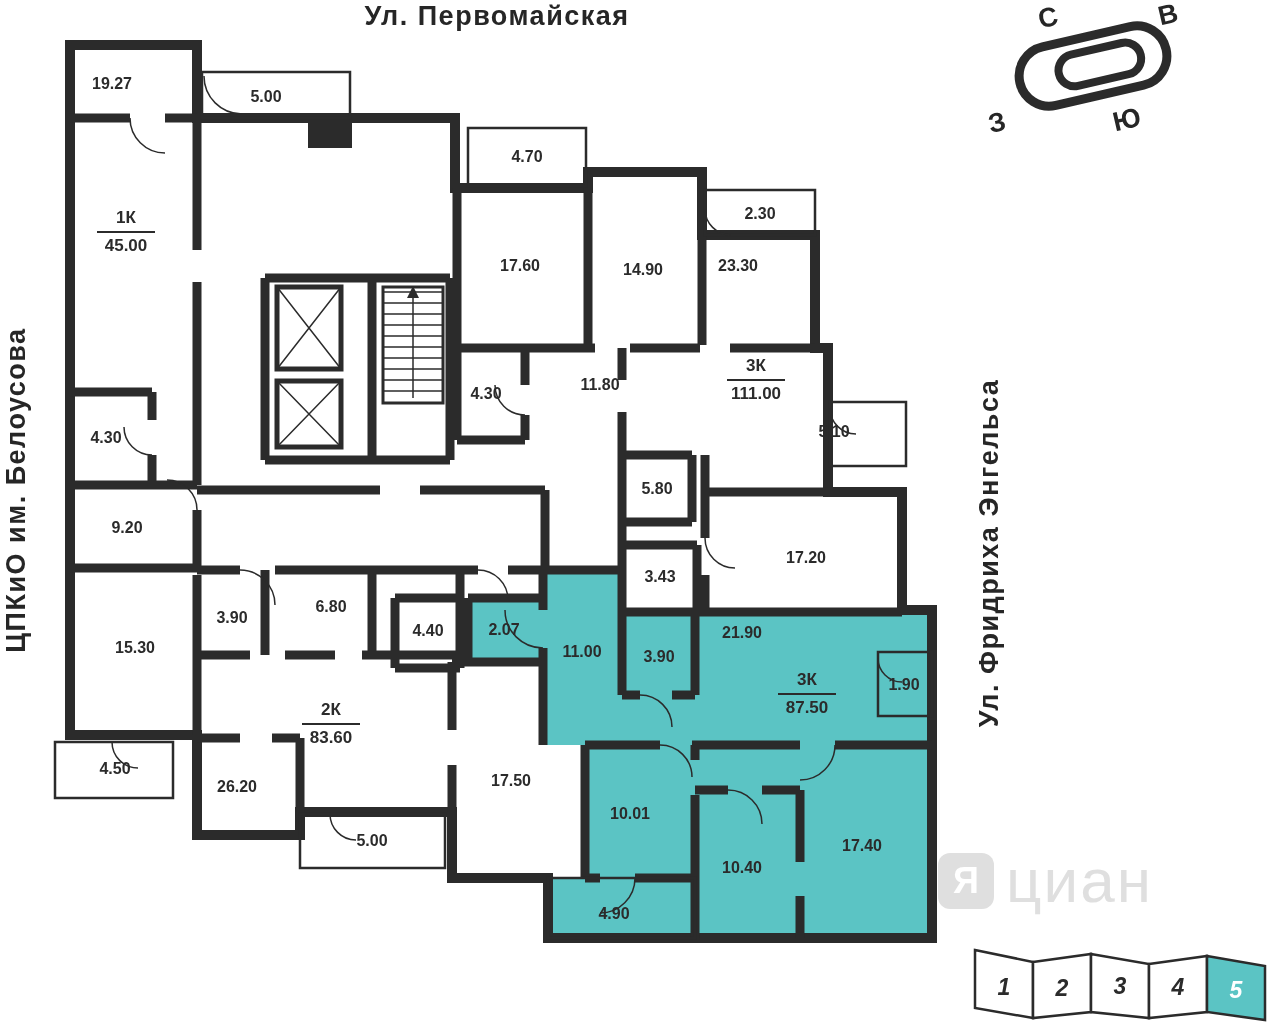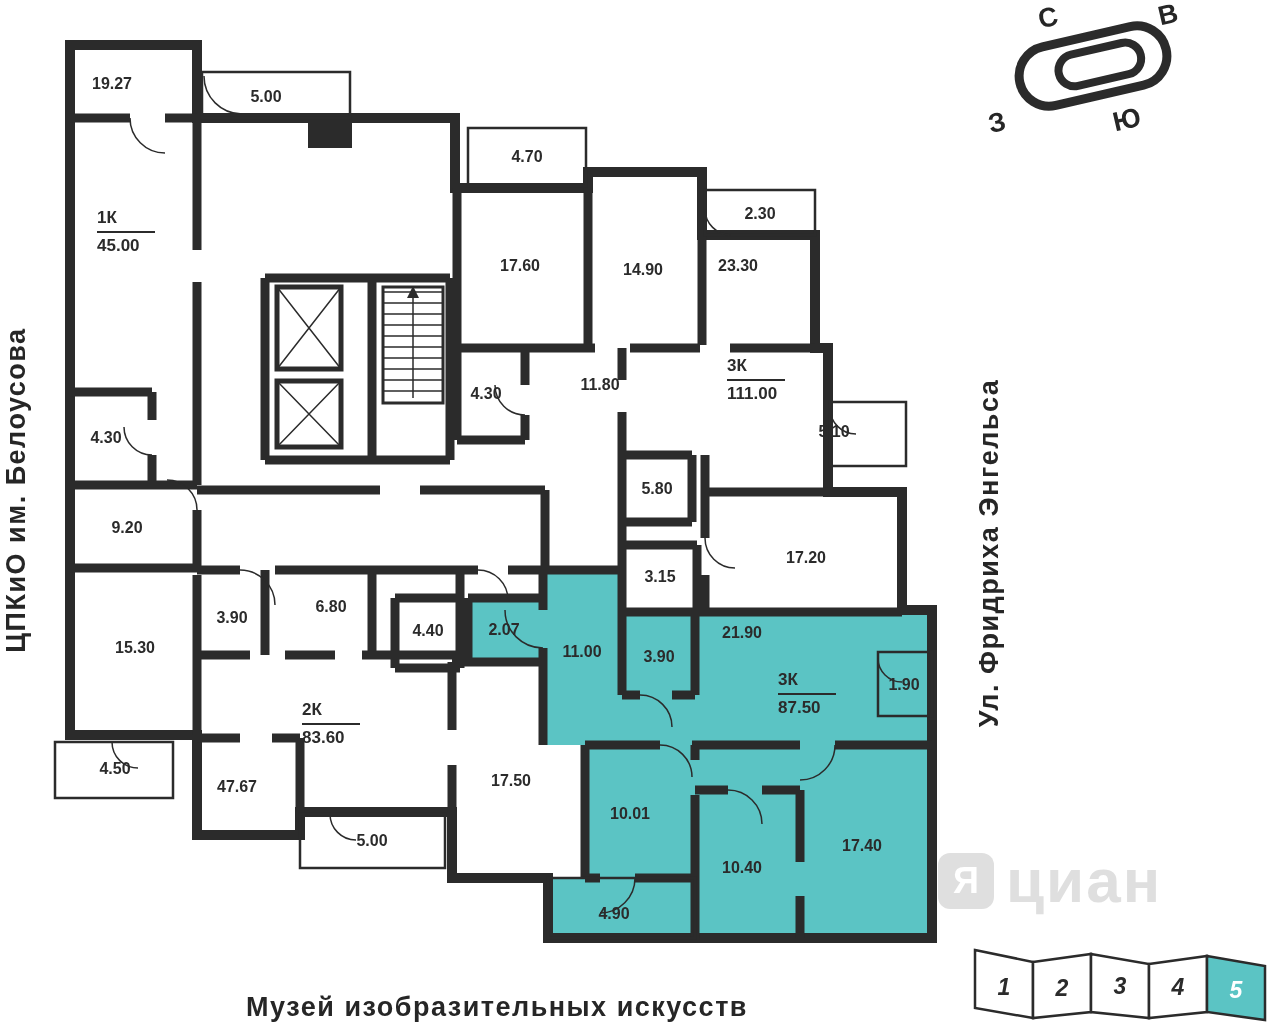--- a/index.html
+++ b/index.html
@@ -2,36 +2,36 @@
 <html><head>
 <meta charset="utf-8">
 <style>
   html,body{margin:0;padding:0;background:#ffffff;}
   #stage{position:relative;width:1280px;height:1023px;background:#ffffff;overflow:hidden;
          font-family:"Liberation Sans",sans-serif;color:#2b2b2b;}
   #plan-svg{position:absolute;left:0;top:0;}
   .rl{position:absolute;transform:translate(-50%,-50%);font-weight:bold;font-size:16px;
       white-space:nowrap;color:#2b2b2b;}
   .apt-label{position:absolute;transform:translate(-50%,-50%);display:flex;flex-direction:column;
-      align-items:flex-start;font-weight:bold;font-size:17px;color:#2b2b2b;}
+      align-items:center;font-weight:bold;font-size:17px;color:#2b2b2b;}
   .apt-line{width:58px;height:2px;background:#2b2b2b;margin:3px 0;}
   .street{position:absolute;font-weight:bold;font-size:27px;letter-spacing:1.5px;color:#262626;
       white-space:nowrap;transform:translate(-50%,-50%);}
   .street.vert-left{transform:translate(-50%,-50%) rotate(-90deg);}
   .street.vert-right{transform:translate(-50%,-50%) rotate(-90deg);}
   .compass-letter{position:absolute;transform:translate(-50%,-50%) rotate(-13deg);
       font-weight:bold;font-size:27px;color:#262626;}
   .section-num{position:absolute;transform:translate(-50%,-50%);font-weight:bold;
       font-style:italic;font-size:23px;color:#2b2b2b;}
   .section-num.active{color:#ffffff;}
   .watermark{position:absolute;left:938px;top:845px;display:flex;align-items:center;gap:12px;
       opacity:.7;}
   .wm-logo{width:56px;height:56px;border-radius:12px;background:#d2d2d2;color:#ffffff;
       display:flex;align-items:center;justify-content:center;font-weight:bold;font-size:36px;}
-  .wm-text{font-weight:bold;font-size:62px;color:#d2d2d2;letter-spacing:2px;}
+  .wm-text{font-weight:normal;font-size:62px;color:#d2d2d2;letter-spacing:2px;}
 </style>
 </head>
 <body>
 
 <div id="stage">
 
   <svg id="plan-svg" width="1280" height="1023" viewBox="0 0 1280 1023">
 
     <path d="M543,570 L622,570 L622,612 L932,612 L932,938 L548,938 L548,878 L585,878 L585,745 L543,745 Z" fill="#5bc4c4"></path>
     <rect x="468" y="598" width="75" height="64" fill="#5bc4c4"></rect>
@@ -123,23 +123,23 @@
 
     <g stroke="#2b2b2b" stroke-width="2.5">
       <polygon points="975,950 1033,962 1033,1018 975,1008" fill="#ffffff"></polygon>
       <polygon points="1033,962 1091,954 1091,1012 1033,1018" fill="#ffffff"></polygon>
       <polygon points="1091,954 1149,964 1149,1018 1091,1012" fill="#ffffff"></polygon>
       <polygon points="1149,964 1207,956 1207,1012 1149,1018" fill="#ffffff"></polygon>
       <polygon points="1207,956 1265,966 1265,1020 1207,1012" fill="#5bc4c4"></polygon>
     </g>
   </svg>
 
+  <div class="street" style="left:497px;top:16px">Ул. Первомайская</div>
   <div class="street vert-left" style="left:16px;top:490px">ЦПКиО им. Белоусова</div>
   <div class="street vert-right" style="left:989px;top:553px">Ул. Фридриха Энгельса</div>
-  <div class="street" style="left:497px;top:1007px">Музей изобразительных искусств</div>
 
   <div class="compass-letter" style="left:1048px;top:18px">С</div>
   <div class="compass-letter" style="left:1168px;top:15px">В</div>
   <div class="compass-letter" style="left:997px;top:123px">З</div>
   <div class="compass-letter" style="left:1127px;top:120px">Ю</div>
 
   <div class="apt-label" style="left:126px;top:232px">
     <span>1К</span>
     <span class="apt-line"></span>
     <span>45.00</span>
@@ -167,32 +167,32 @@
   <div class="rl" style="left:520px;top:266px">17.60</div>
   <div class="rl" style="left:643px;top:270px">14.90</div>
   <div class="rl" style="left:738px;top:266px">23.30</div>
   <div class="rl" style="left:106px;top:438px">4.30</div>
   <div class="rl" style="left:486px;top:394px">4.30</div>
   <div class="rl" style="left:600px;top:385px">11.80</div>
   <div class="rl" style="left:834px;top:432px">5.10</div>
   <div class="rl" style="left:657px;top:489px">5.80</div>
   <div class="rl" style="left:127px;top:528px">9.20</div>
   <div class="rl" style="left:806px;top:558px">17.20</div>
-  <div class="rl" style="left:660px;top:577px">3.15</div>
+  <div class="rl" style="left:660px;top:577px">3.43</div>
   <div class="rl" style="left:232px;top:618px">3.90</div>
   <div class="rl" style="left:331px;top:607px">6.80</div>
   <div class="rl" style="left:428px;top:631px">4.40</div>
   <div class="rl" style="left:504px;top:630px">2.07</div>
   <div class="rl" style="left:582px;top:652px">11.00</div>
   <div class="rl" style="left:659px;top:657px">3.90</div>
   <div class="rl" style="left:742px;top:633px">21.90</div>
   <div class="rl" style="left:904px;top:685px">1.90</div>
   <div class="rl" style="left:135px;top:648px">15.30</div>
   <div class="rl" style="left:115px;top:769px">4.50</div>
-  <div class="rl" style="left:237px;top:787px">47.67</div>
+  <div class="rl" style="left:237px;top:787px">26.20</div>
   <div class="rl" style="left:511px;top:781px">17.50</div>
   <div class="rl" style="left:630px;top:814px">10.01</div>
   <div class="rl" style="left:742px;top:868px">10.40</div>
   <div class="rl" style="left:862px;top:846px">17.40</div>
   <div class="rl" style="left:372px;top:841px">5.00</div>
   <div class="rl" style="left:614px;top:914px">4.90</div>
 
   <div class="watermark">
     <span class="wm-logo">Я</span>
     <span class="wm-text">циан</span>

